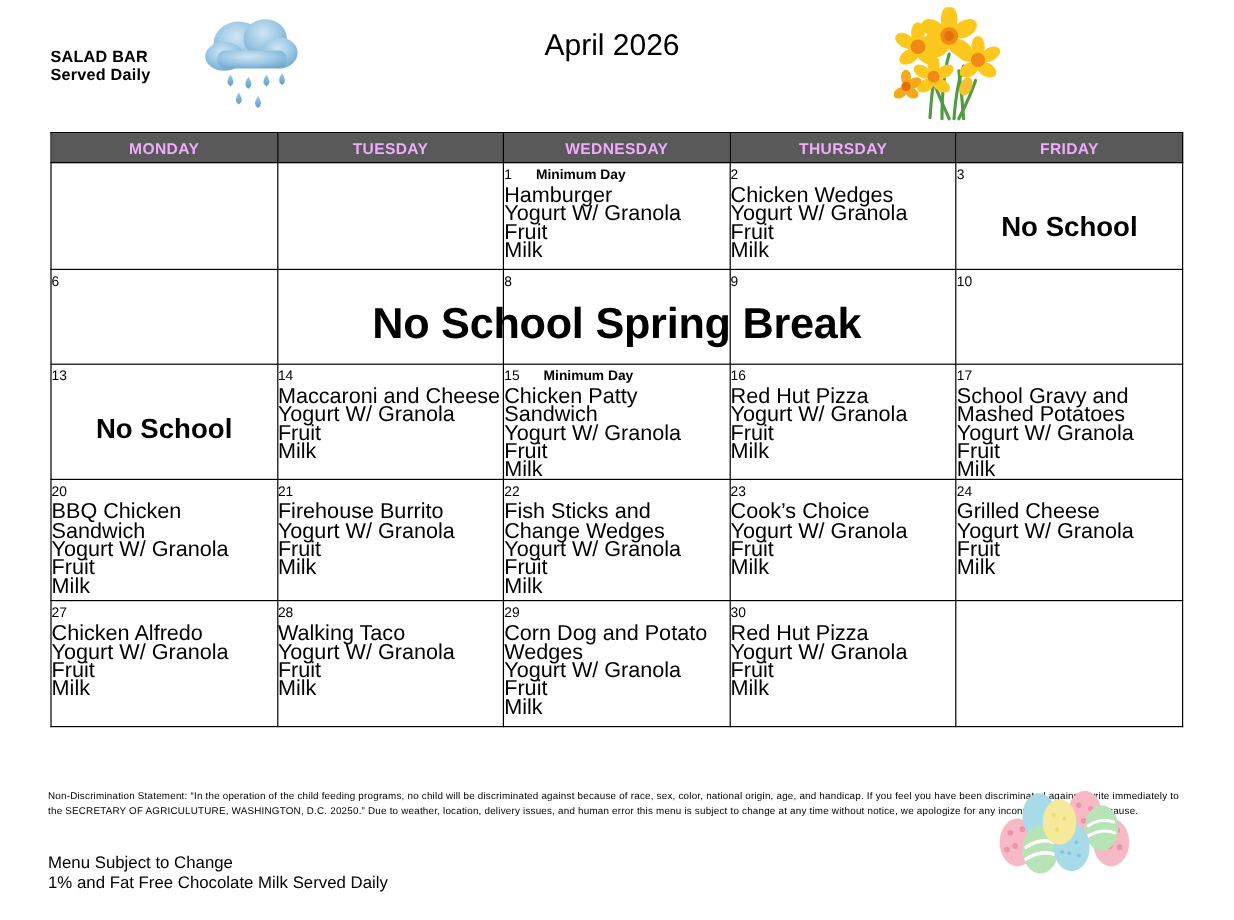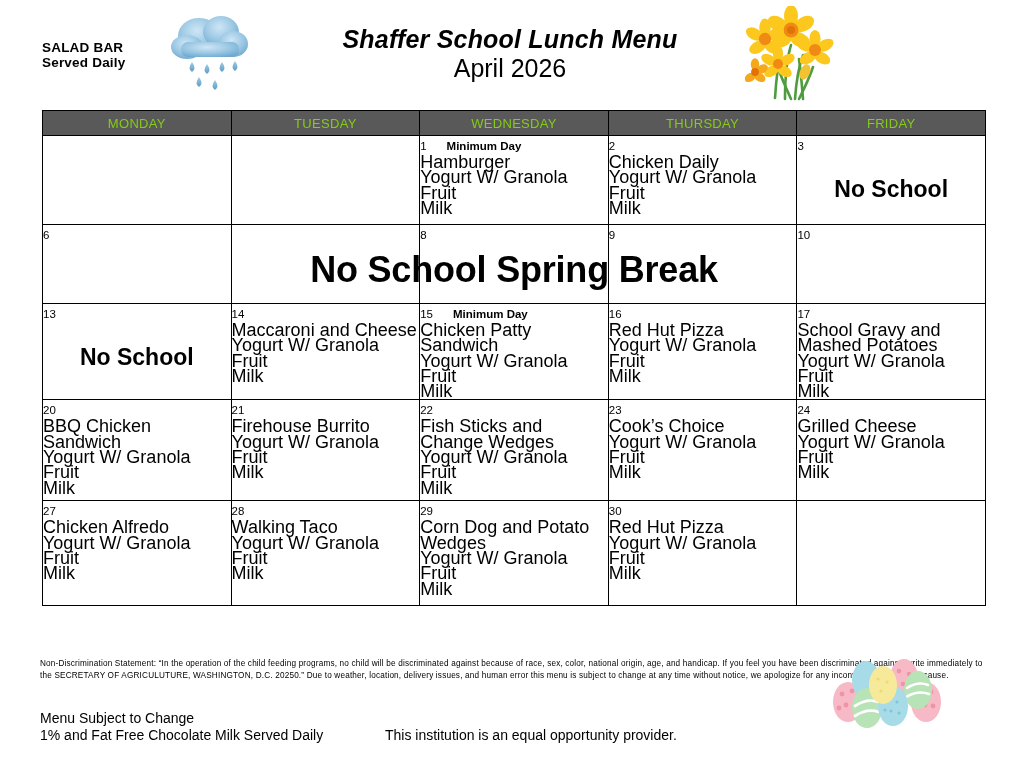--- a/index.html
+++ b/index.html
@@ -81,23 +81,23 @@
     width: 944px;
     table-layout: fixed;
   }
   table.cal th, table.cal td {
     border: 1px solid #000000;
     vertical-align: top;
     padding: 0;
   }
   table.cal th {
     background: #595959;
-    color: #84cc16;
+    color: #f0abfc;
     font-size: 13px;
-    font-weight: normal;
+    font-weight: bold;
     letter-spacing: 0.3px;
     height: 24px;
     text-align: center;
     vertical-align: middle;
   }
   td.daycell {
     position: relative;
     padding: 3px 4px 3px 5px;
   }
   .daynum {
@@ -219,21 +219,20 @@
         <path d="M44 60 q5 7 0 10 q-5 -3 0 -10z"></path>
         <path d="M59 58 q5 7 0 10 q-5 -3 0 -10z"></path>
         <path d="M72 57 q5 7 0 10 q-5 -3 0 -10z"></path>
         <path d="M36 73 q5 7 0 10 q-5 -3 0 -10z"></path>
         <path d="M52 76 q5 7 0 10 q-5 -3 0 -10z"></path>
       </g>
     </svg>
   </div>
 
   <div class="title-block">
-    <div class="title-main">Shaffer School Lunch Menu</div>
     <div class="title-sub">April 2026</div>
   </div>
 
   <div class="clip-daffodil">
     <svg viewBox="0 0 98 96" width="98" height="96" xmlns="http://www.w3.org/2000/svg">
       <g stroke="#4f9b3f" stroke-width="2.6" fill="none" stroke-linecap="round">
         <path d="M30 92 q2 -30 6 -48"></path>
         <path d="M40 93 q0 -34 6 -54"></path>
         <path d="M50 93 q2 -28 8 -44"></path>
         <path d="M58 93 q-2 -26 -4 -40"></path>
@@ -312,21 +311,21 @@
         <tr class="week1">
           <td class="daycell"></td>
           <td class="daycell"></td>
           <td class="daycell"><span class="daynum">1</span><span class="minlabel">Minimum Day</span><div class="items">
               <div>Hamburger</div>
               <div>Yogurt W/ Granola</div>
               <div>Fruit</div>
               <div>Milk</div>
             </div></td>
           <td class="daycell"><span class="daynum">2</span><div class="items">
-              <div>Chicken Daily</div>
+              <div>Chicken Wedges</div>
               <div>Yogurt W/ Granola</div>
               <div>Fruit</div>
               <div>Milk</div>
             </div></td>
           <td class="daycell"><span class="daynum">3</span><div class="noschool">No School</div></td>
         </tr>
         <tr class="weekbreak">
           <td class="daycell"><span class="daynum">6</span></td>
           <td class="daycell"></td>
           <td class="daycell"><span class="daynum">8</span></td>
@@ -426,21 +425,20 @@
 
 <div class="footer">
   <div class="nondiscrim">Non-Discrimination Statement: “In the operation of the child feeding programs, no child will be discriminated against because of race, sex, color, national origin, age, and handicap.   If you feel you have been discriminated against, write immediately to the SECRETARY OF AGRICULUTURE, WASHINGTON, D.C. 20250.” Due to weather, location, delivery issues, and human error this menu is subject to change at any time without notice, we apologize for any inconvenience this may cause.</div>
 
   <div class="footer-bottom">
     <div class="fb-row">
       <span>Menu Subject to Change</span>
     </div>
     <div class="fb-row">
       <span>1% and Fat Free Chocolate Milk Served Daily</span>
-      <span class="fb-right">This institution is an equal opportunity provider.</span>
     </div>
   </div>
 
   <div class="clip-eggs">
     <svg viewBox="0 0 130 72" width="130" height="72" xmlns="http://www.w3.org/2000/svg">
       <g>
         <ellipse cx="26" cy="44" rx="15" ry="20" fill="#f7b9c6"></ellipse>
         <g fill="#ef93a8">
           <circle cx="20" cy="36" r="2.4"></circle>
             <circle cx="30" cy="33" r="2.4"></circle>

